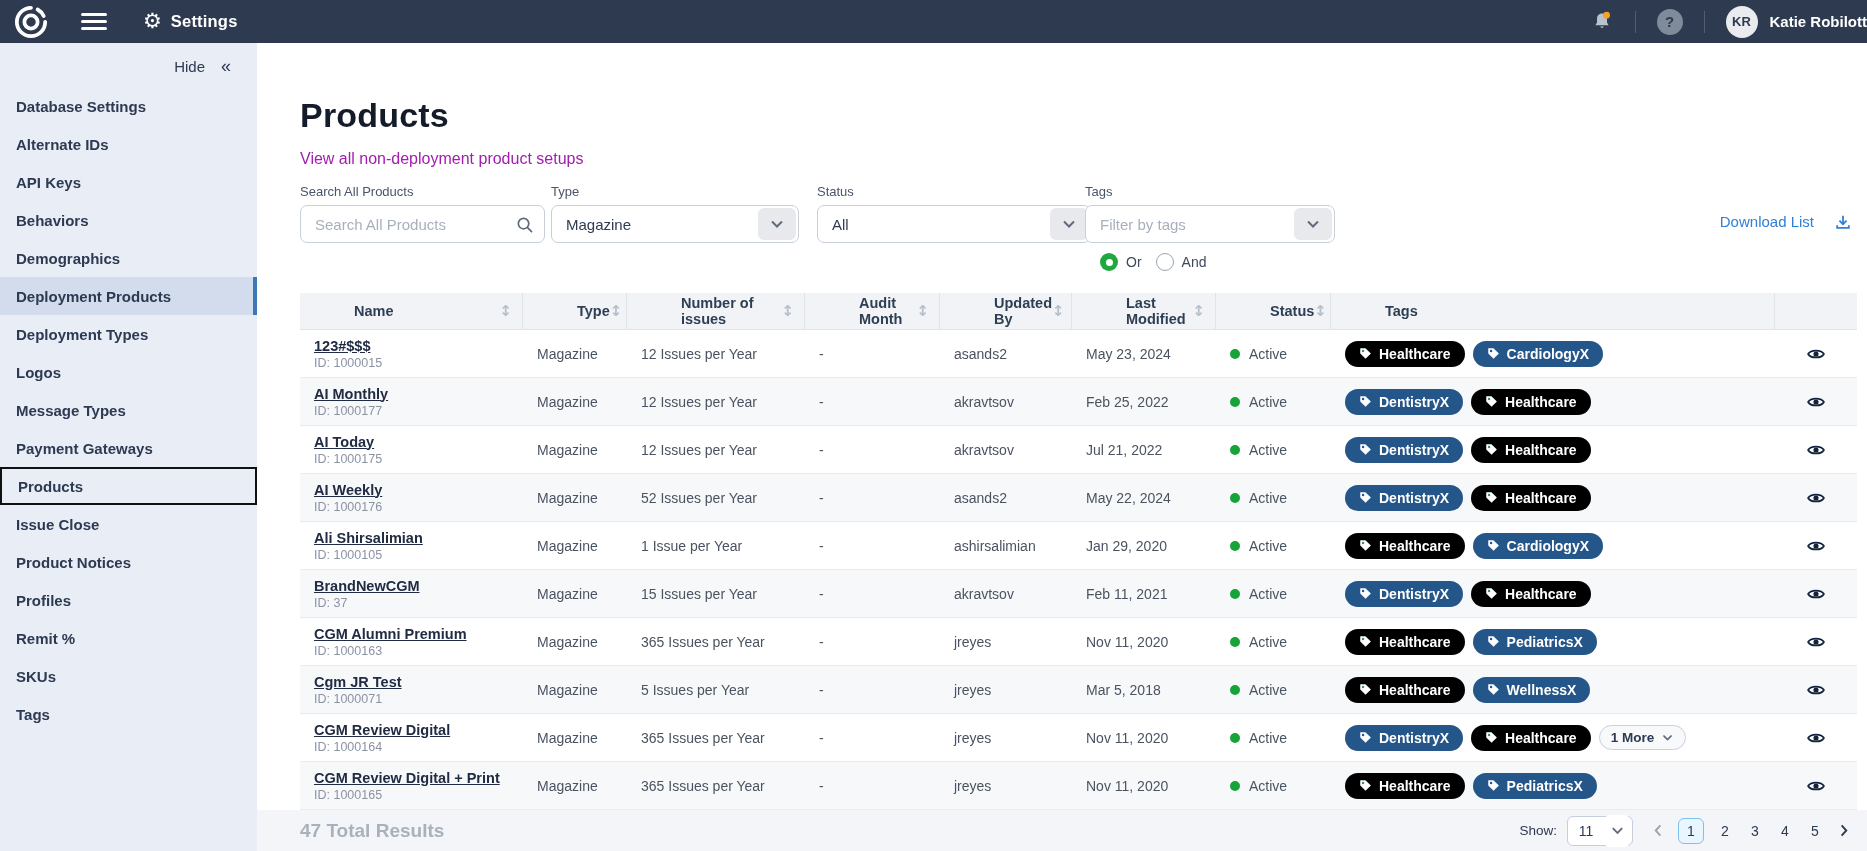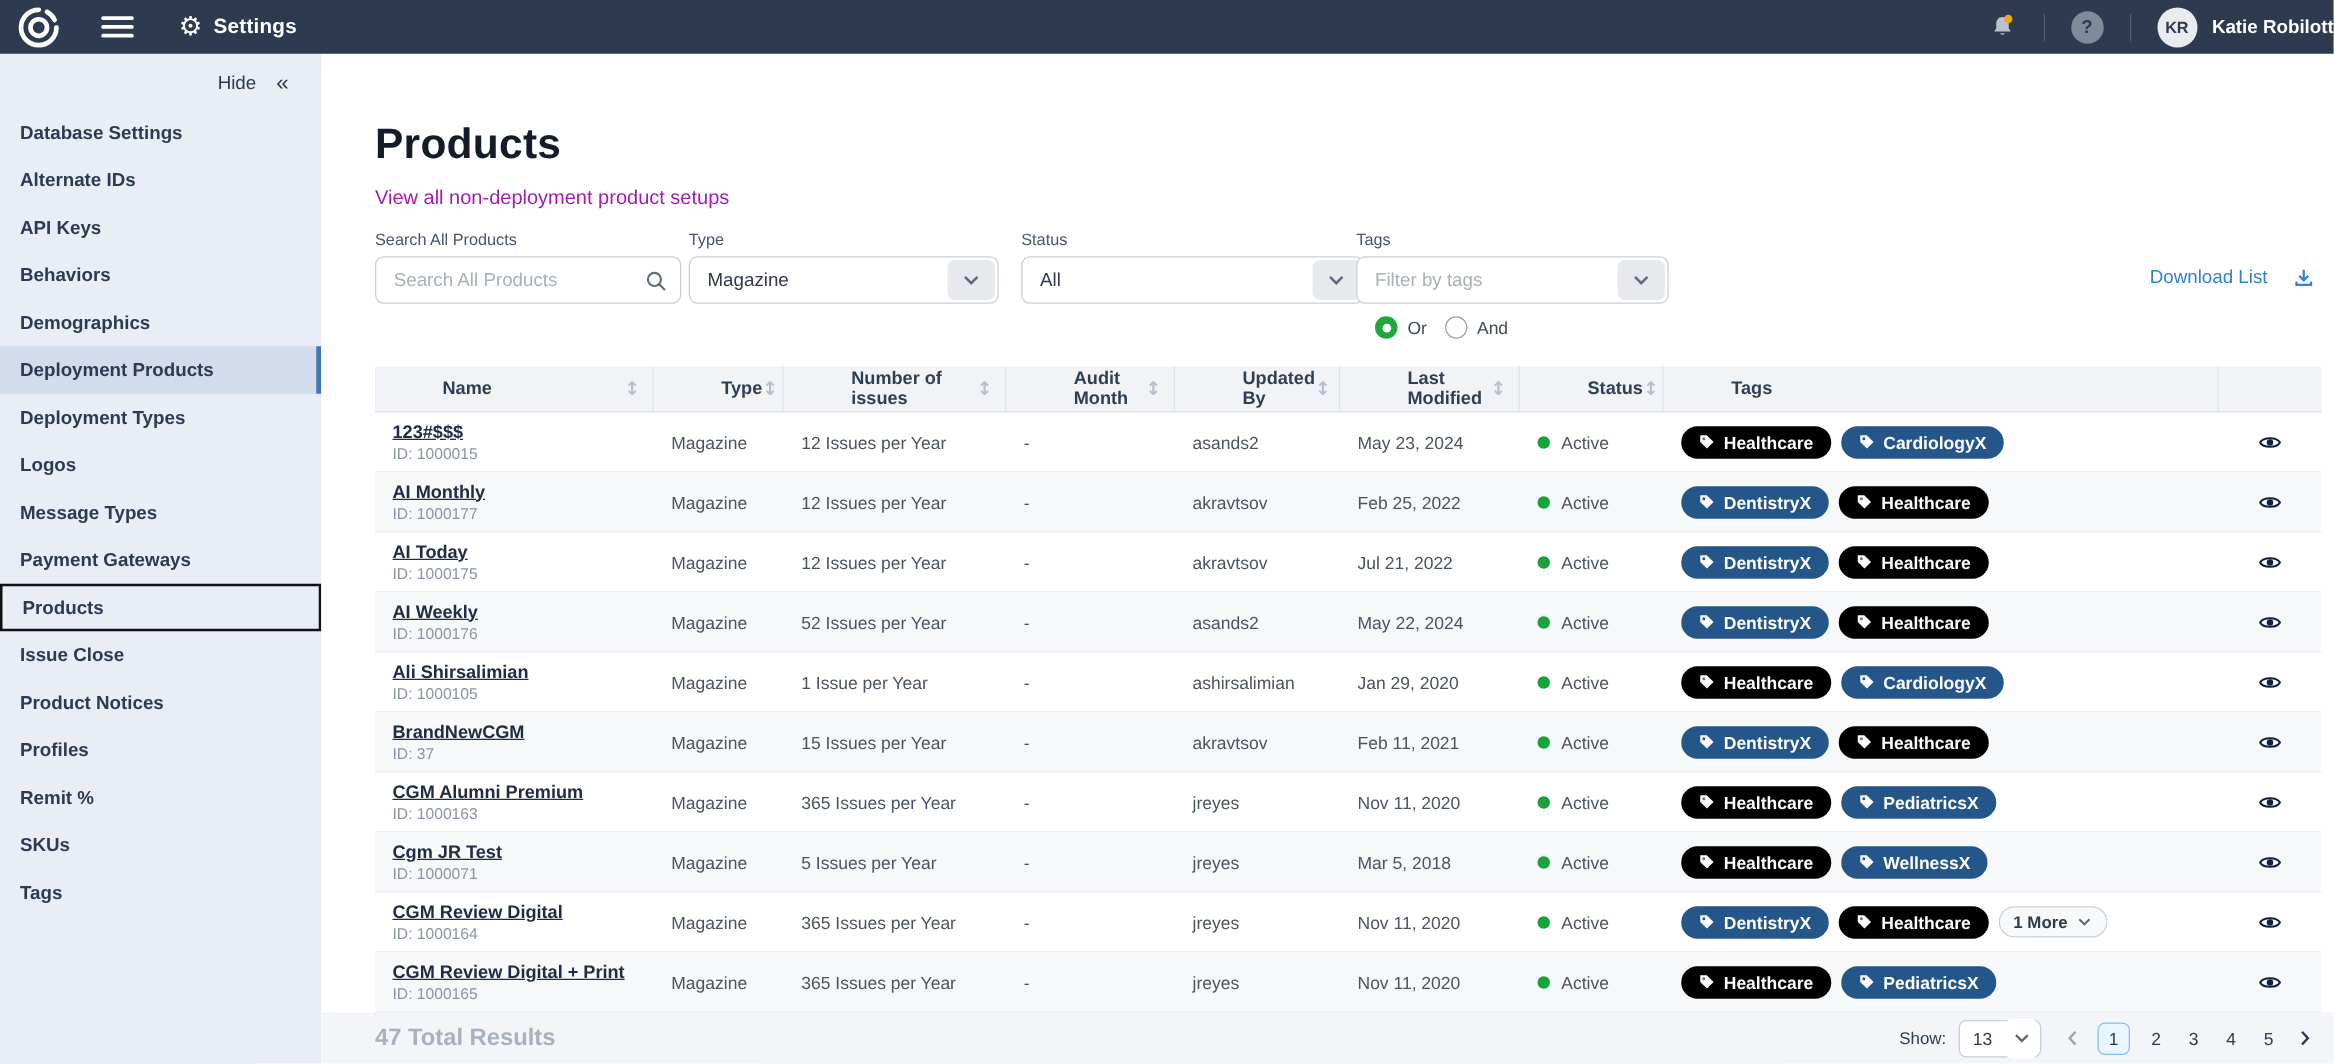--- a/index.html
+++ b/index.html
@@ -704,21 +704,21 @@
           </div>
         </div>
       </div>
   </div>
 
   <div class="footer">
     <span class="total">47 Total Results</span>
     <div class="foot-right">
       <span class="show-label">Show:</span>
       <span class="show-select">
-        <span class="val">13</span>
+        <span class="val">11</span>
         <span class="chev-btn" style="background:#fff; width:26px;">
           <svg width="15" height="15" viewBox="0 0 16 16">
               <polyline points="3,5.5 8,10.5 13,5.5" fill="none" stroke="#5f6b7a" stroke-width="2"></polyline>
             </svg>
         </span>
       </span>
       <div class="pag">
         <button class="chev">
           <svg width="15" height="15" viewBox="0 0 16 16">
               <polyline points="10,2.5 5,8 10,13.5" fill="none" stroke="#9aa3b0" stroke-width="2"></polyline>

